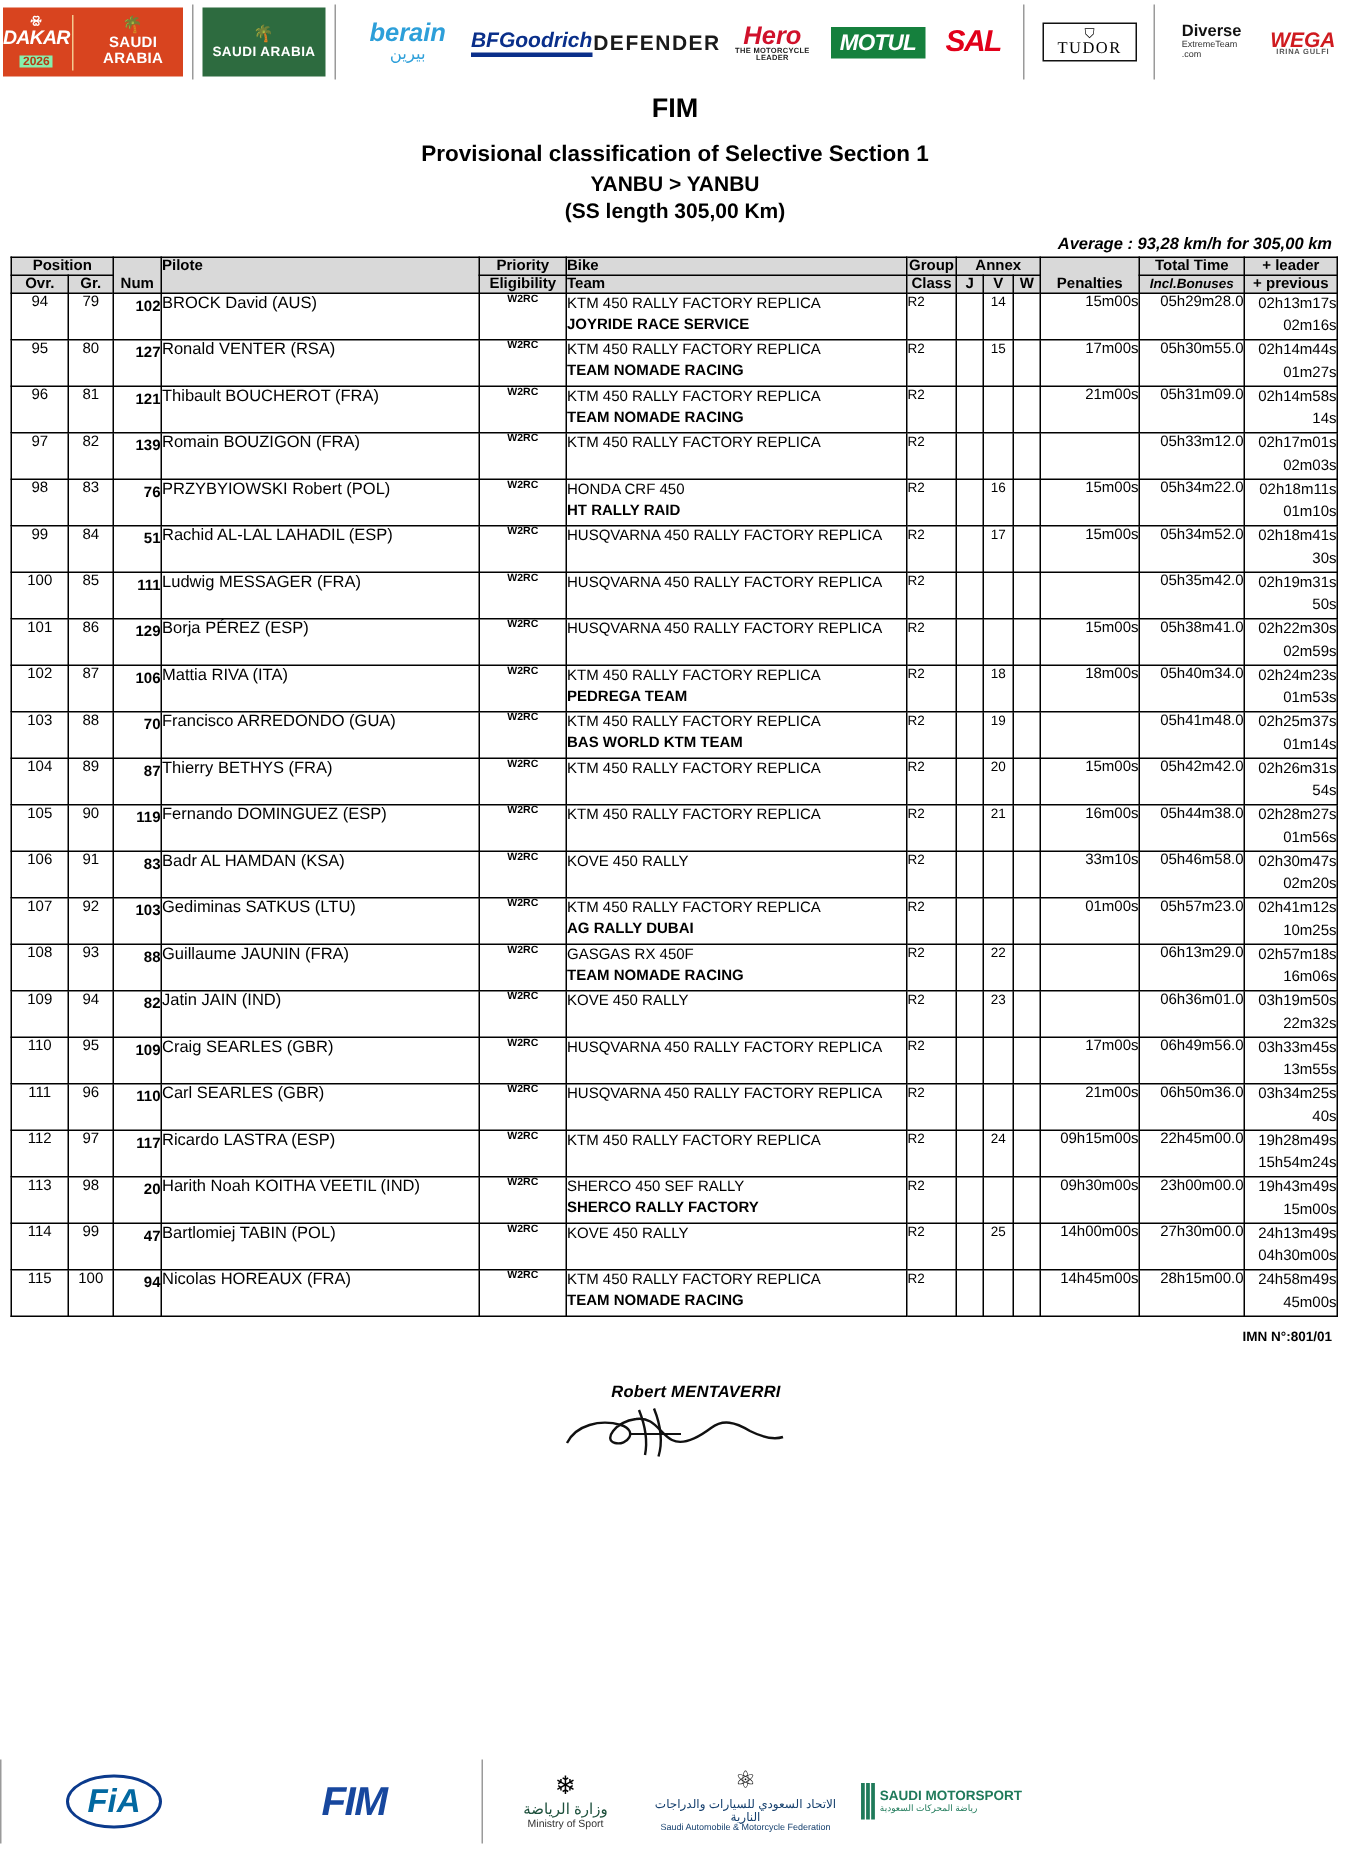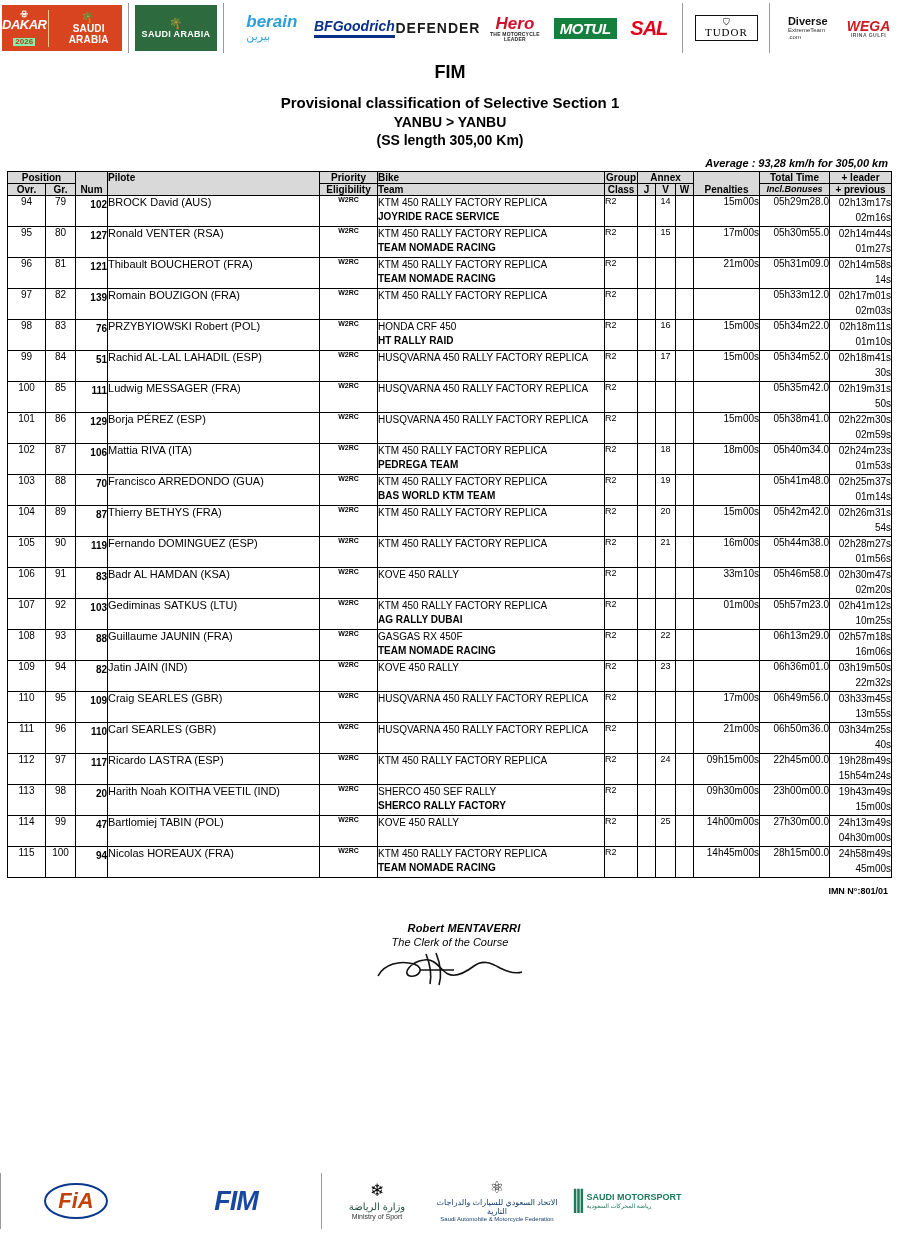--- a/index.html
+++ b/index.html
@@ -35,21 +35,21 @@
   .logo-dakar .dk-word{ font-size:13px; font-weight:bold; font-style:italic; letter-spacing:-.5px; }
   .logo-dakar .dk-yr{ font-size:8px; font-weight:bold; background:#86efac; color:#b33a13; padding:0 2px; display:inline-block; margin-top:1px;}
   .logo-dakar .dk-right{ font-size:10px; font-weight:bold; padding-left:6px; letter-spacing:.2px; text-align:center;}
   .palm{ font-size:11px; display:block; line-height:1; }
 
   .logo-ksa{
     width:82px; height:46px; background:#2d6b3f; color:#fff;
     display:flex; flex-direction:column; align-items:center; justify-content:center;
     font-size:9px; font-weight:bold; letter-spacing:.3px;
   }
-  .logo-berain{ color:#2d9fd9; line-height:1.05; }
+  .logo-berain{ color:#2d9fd9; text-align:center; line-height:1.05; }
   .logo-berain .b1{ font-size:17px; font-weight:bold; font-style:italic; }
   .logo-berain .b2{ font-size:11px; }
   .logo-bfg{ color:#0a2f8a; font-size:14px; font-weight:bold; font-style:italic; border-bottom:3px solid #0a2f8a; padding-bottom:1px;}
   .logo-defender{ color:#1a1a1a; font-size:14px; font-weight:bold; letter-spacing:1px; }
   .logo-hero{ text-align:center; line-height:1; }
   .logo-hero .h1{ color:#d0112b; font-size:17px; font-weight:bold; font-style:italic; }
   .logo-hero .h2{ color:#222; font-size:5px; font-weight:bold; letter-spacing:.2px;}
   .logo-motul{ background:#15803d; color:#fff; font-size:15px; font-weight:bold; font-style:italic; padding:2px 6px; letter-spacing:-.5px;}
   .logo-sal{ color:#e2001a; font-size:20px; font-weight:bold; font-style:italic; letter-spacing:-1px;}
   .logo-tudor{ border:1px solid #111; padding:2px 9px; text-align:center; line-height:1.05;}
@@ -127,21 +127,21 @@
   }
   .bb-cell{ display:flex; align-items:center; justify-content:center; }
   .bb-div{ width:1px; height:56px; background:#9a9a9a; flex:none; }
 
   .l-2r{ display:flex; align-items:center; gap:5px; }
   .l-2r .n2r{ font-size:30px; font-weight:bold; color:#a98b2c; font-family:"Liberation Serif",serif;}
   .l-2r .wtxt{ line-height:1.12; }
   .l-2r .w0{ font-size:7px; font-weight:bold; color:#111;}
   .l-2r .w1{ font-size:12px; font-weight:bold; color:#8c6f20;}
   .l-2r .w2{ font-size:9px; font-weight:bold; color:#8c6f20;}
-  .l-fia{ color:#c2410c; font-size:22px; font-weight:bold; font-style:italic; border:2px solid #0b3a8c; border-radius:50%; padding:3px 12px;}
+  .l-fia{ color:#0369a1; font-size:22px; font-weight:bold; font-style:italic; border:2px solid #0b3a8c; border-radius:50%; padding:3px 12px;}
   .l-fim{ color:#17479e; font-size:27px; font-weight:bold; font-style:italic; letter-spacing:-1px;}
   .l-mos{ text-align:center; line-height:1.15;}
   .l-mos .ar{ font-size:10px; color:#1c4f3b;}
   .l-mos .en{ font-size:7px; color:#333;}
   .l-samf{ text-align:center; line-height:1.15;}
   .l-samf .ar{ font-size:8px; color:#16406e;}
   .l-samf .en{ font-size:6px; color:#16406e;}
   .l-sm{ display:flex; align-items:center; gap:4px;}
   .l-sm .bars{ color:#1f7a5a; font-size:26px; font-weight:bold; letter-spacing:-2px;}
   .l-sm .txt{ line-height:1.1;}
@@ -744,21 +744,20 @@
           <span class="g2">45m00s</span>
         </td>
       </tr>
     </tbody>
 </table>
 
 <div class="imn">IMN N°:801/01</div>
 
 <div class="sign">
   <div class="s1">Robert  MENTAVERRI</div>
-  <div class="s2">The Clerk of the Course</div>
   <svg width="160" height="38" viewBox="0 0 160 38">
     <path d="M8,26 C14,14 30,10 44,14 C56,18 48,28 40,26 C32,24 40,12 54,10
              C66,8 70,20 78,24 C86,28 96,22 104,16 C112,10 120,12 130,18
              C138,22 146,24 152,22" fill="none" stroke="#111" stroke-width="1.6"></path>
     <path d="M56,4 C60,14 62,24 60,34" fill="none" stroke="#111" stroke-width="1.6"></path>
     <path d="M66,3 C70,13 72,25 69,35" fill="none" stroke="#111" stroke-width="1.6"></path>
     <path d="M50,20 L84,20" fill="none" stroke="#111" stroke-width="1.4"></path>
   </svg>
 </div>
 

